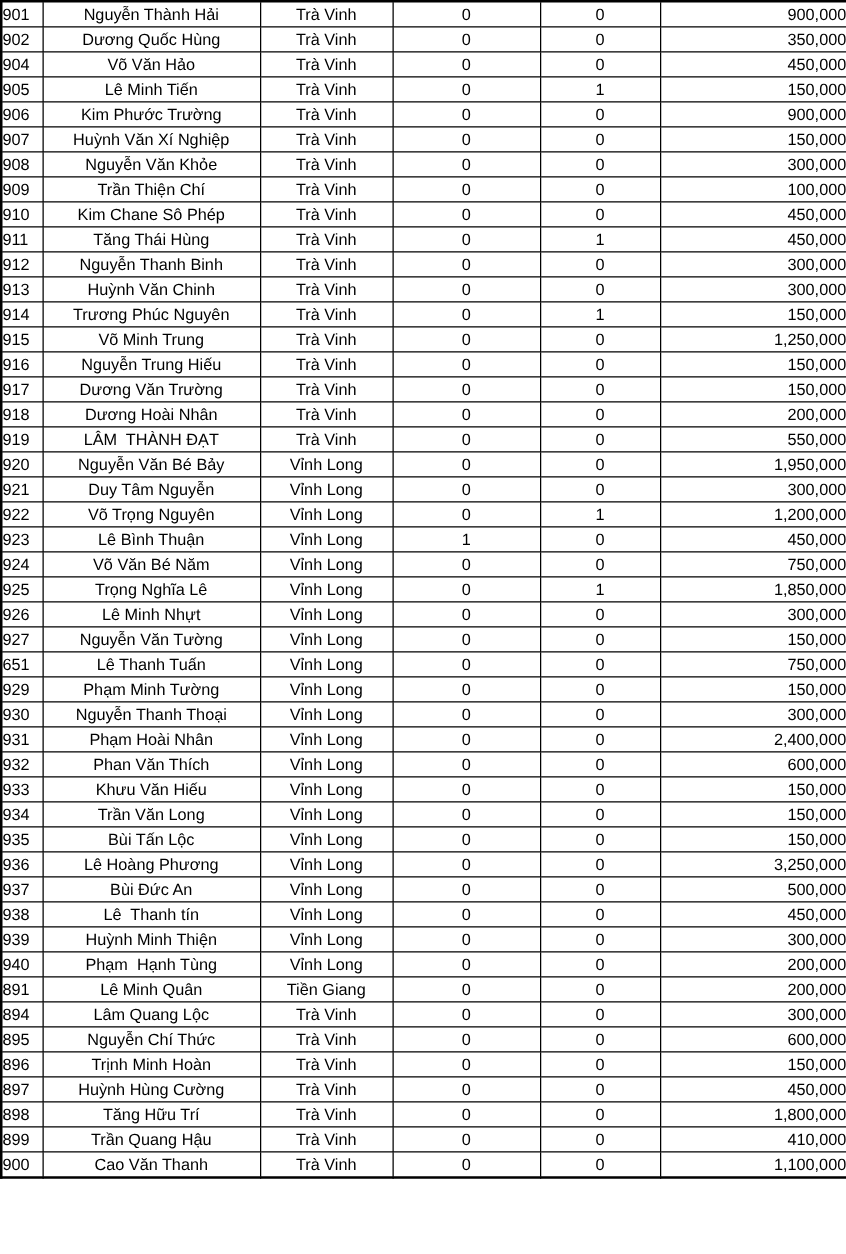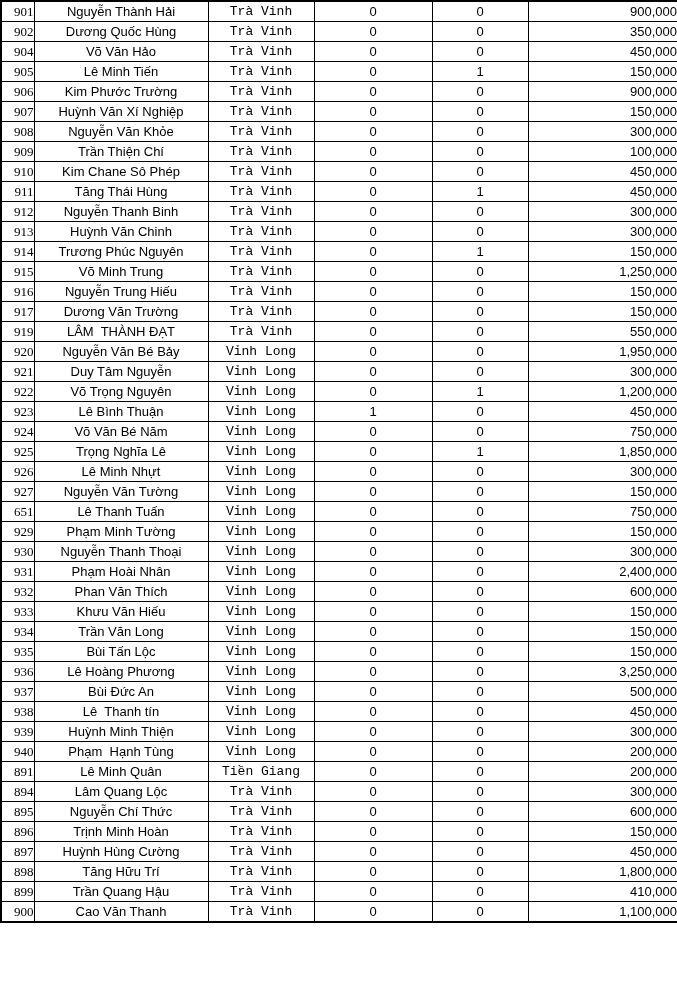--- a/index.html
+++ b/index.html
@@ -20,23 +20,23 @@
     border: 2px solid #000000;
   }
   table.sheet td {
     border: 1px solid #000000;
     height: 19px;
     padding: 0;
     overflow: hidden;
     background: #ffffff;
     line-height: 19px;
   }
-  td.col-id      { text-align: right;  padding-right: 4px; font-family: Liberation Serif, serif; }
+  td.col-id      { text-align: left;  padding-right: 4px; }
   td.col-name    { text-align: center;   padding-left: 4px; white-space: pre; }
-  td.col-province{ text-align: center; font-family: Liberation Mono, monospace; }
+  td.col-province{ text-align: center; }
   td.col-value_a { text-align: center; }
   td.col-value_b { text-align: center; }
   td.col-amount  { text-align: right;  padding-right: 5px; }
 </style>
 </head>
 <body>
 
 <table class="sheet">
   <colgroup>
     <col style="width:33px">
@@ -169,20 +169,28 @@
       </tr>
       <tr>
         <td class="col-id">917</td>
         <td class="col-name">Dương Văn Trường</td>
         <td class="col-province">Trà Vinh</td>
         <td class="col-value_a">0</td>
         <td class="col-value_b">0</td>
         <td class="col-amount">150,000</td>
       </tr>
       <tr>
+        <td class="col-id">918</td>
+        <td class="col-name">Dương Hoài Nhân</td>
+        <td class="col-province">Trà Vinh</td>
+        <td class="col-value_a">0</td>
+        <td class="col-value_b">0</td>
+        <td class="col-amount">200,000</td>
+      </tr>
+      <tr>
         <td class="col-id">919</td>
         <td class="col-name">LÂM  THÀNH ĐẠT</td>
         <td class="col-province">Trà Vinh</td>
         <td class="col-value_a">0</td>
         <td class="col-value_b">0</td>
         <td class="col-amount">550,000</td>
       </tr>
       <tr>
         <td class="col-id">920</td>
         <td class="col-name">Nguyễn Văn Bé Bảy</td>

